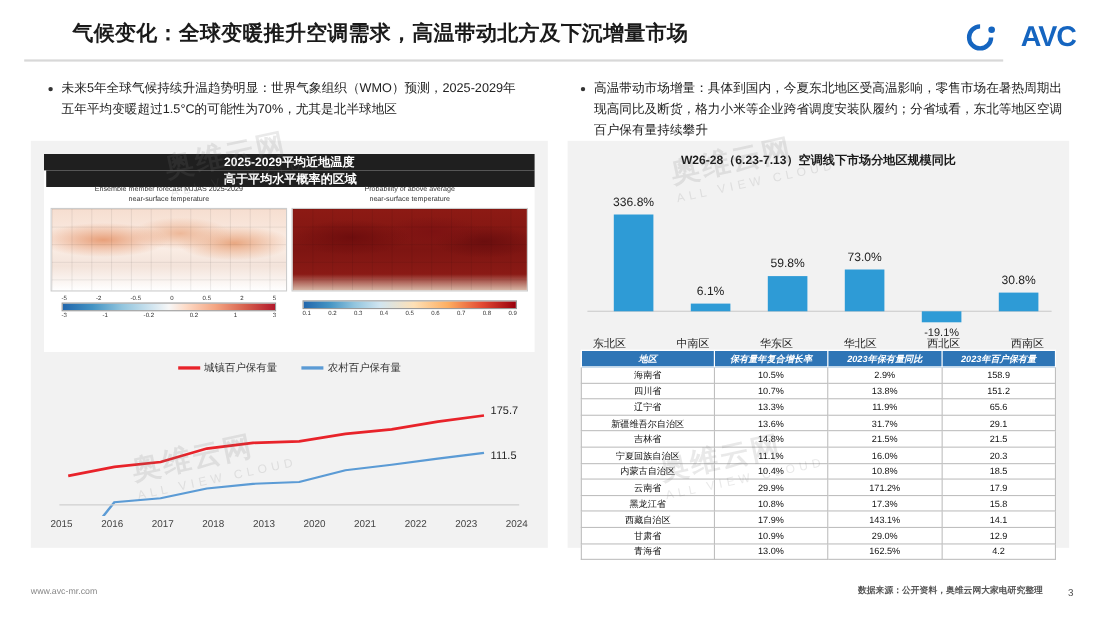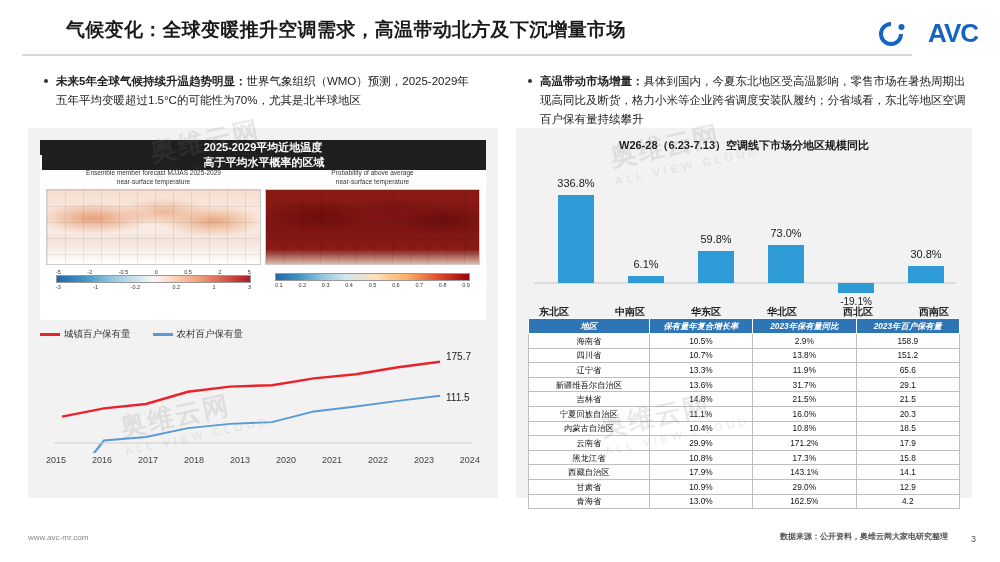--- a/index.html
+++ b/index.html
@@ -41,21 +41,21 @@
   
   .bullet-row { position: absolute; top: 72px; width: 1000px; }
   .bullet {
     position: absolute;
     font-size: 11.5px; line-height: 19px; color: #222;
   }
   .bullet .dot {
     position: absolute; left: -12px; top: 7px;
     width: 4px; height: 4px; border-radius: 50%; background: #333;
   }
-  .bullet b { font-weight: bold; }
+  .bullet b { font-weight: normal; }
   .b-left { left: 56px; top: 0; width: 420px; }
   .b-right { left: 540px; top: 0; width: 430px; }
 
   
   .left-panel {
     position: absolute; left: 28px; top: 128px;
     width: 470px; height: 370px;
     background: #f2f2f2;
   }
   .map-box {
@@ -119,22 +119,22 @@
     display: flex; justify-content: space-between;
     font-size: 5.5px; color: #333; margin-top: 1px;
   }
 
   
   .line-chart {
     position: absolute; left: 12px; top: 200px;
     width: 446px; height: 158px;
   }
   .legend {
-    display: flex; gap: 22px; 
-    font-size: 9.5px; color: #333; margin-bottom: 2px;
+    display: flex; gap: 22px; justify-content: center;
+    font-size: 9.5px; color: #333; margin-bottom: 18px;
   }
   .legend span.sw { display: inline-block; width: 20px; height: 2.5px; vertical-align: middle; margin-right: 4px; }
   .sw.red { background: #e8232a; }
   .sw.blue { background: #5b9bd5; }
   .x-axis {
     display: flex; justify-content: space-between;
     font-size: 9px; color: #444; padding: 0 6px; margin-top: 2px;
   }
   .chart-svg { display: block; }
 
@@ -145,21 +145,20 @@
     background: #f2f2f2;
   }
   .bar-title {
     text-align: center; font-size: 11px; font-weight: bold; color: #1a1a1a;
     padding-top: 10px;
   }
   .bar-chart { position: relative; width: 456px; height: 180px; }
   .bar-x-labels {
     position: absolute; left: 0; top: 152px; width: 456px;
     display: flex;
-    font-weight: bold;
   }
   .bar-x-labels div {
     flex: 1; text-align: center; font-size: 10px; color: #222;
   }
 
   
   table.data {
     position: absolute; left: 12px; top: 190px;
     width: 432px;
     border-collapse: collapse;

